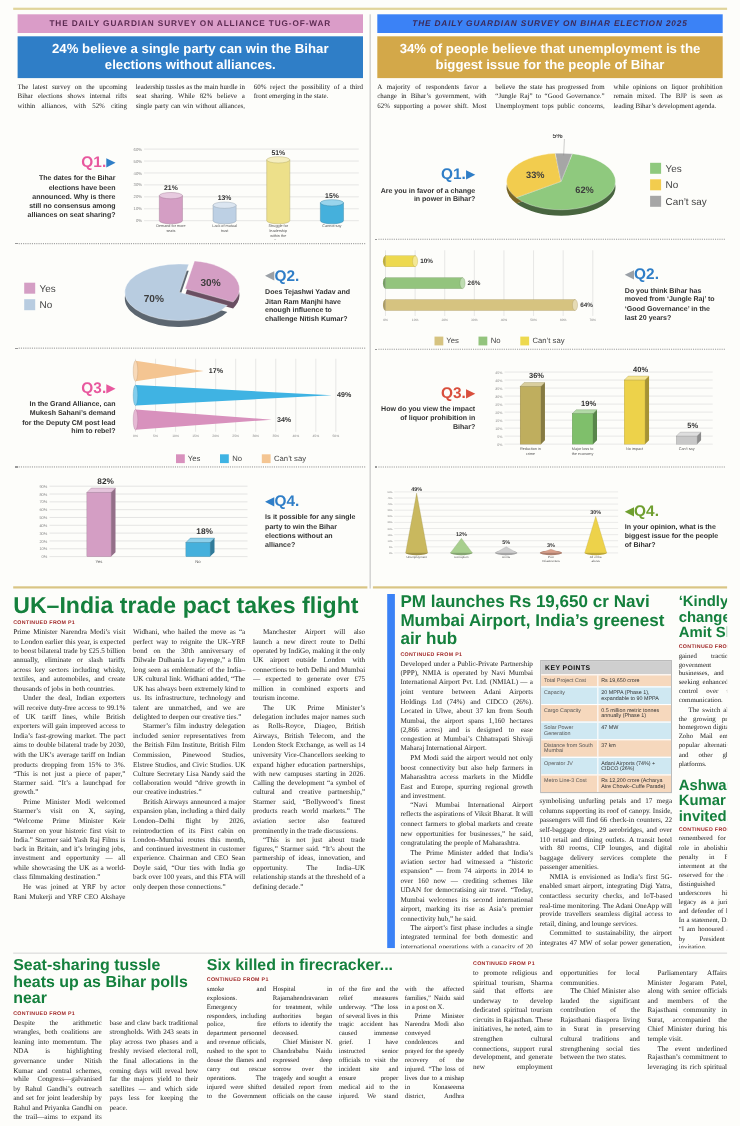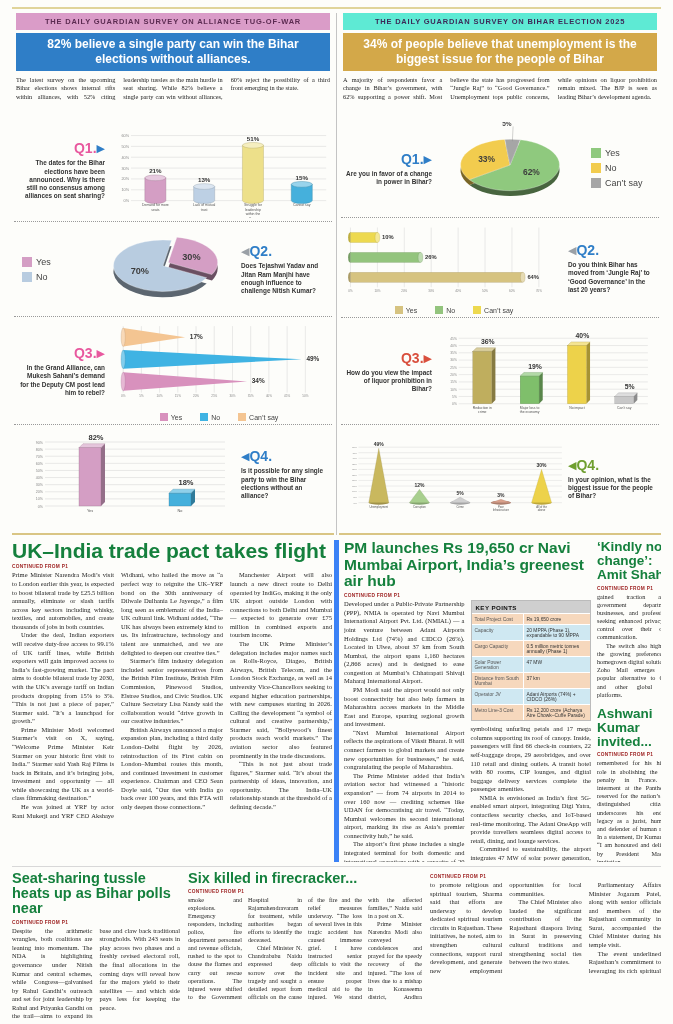--- a/index.html
+++ b/index.html
@@ -22,21 +22,21 @@
   .mh-page{font-family:"Liberation Serif",serif;font-size:30px;color:#7a7a7a;font-weight:bold;
       padding:0 2px 2px 4px;}
   .gold-hair{height:2px;background:#e0d49a;margin-top:1px;}
   
   .survey-row{display:flex;margin-top:4px;}
   .panel{width:322px;border-bottom:2px solid #d9c584;padding-bottom:2px;}
   .vrule{width:1px;background:#c4c4c4;margin:0 2px;}
   .banner-kicker{text-align:center;font-size:7.5px;font-weight:bold;letter-spacing:.8px;
       padding:4px 2px;margin:0 4px;}
   .bk-left{background:#DA9CC8;color:#5c2b52;}
-  .bk-right{background:#5eead4;color:#3c2a58;}
+  .bk-right{background:#3b82f6;color:#3c2a58;font-style:italic;}
   .banner-head{text-align:center;font-size:12px;font-weight:bold;line-height:1.25;
       padding:4px 10px;margin:3px 4px 0 4px;}
   .bh-left{background:#2F7EC7;color:#fff;}
   .bh-right{background:#D3A849;color:#fff;}
   .intro{font-family:"Liberation Serif",serif;font-size:6.3px;line-height:1.32;text-align:justify;
       column-count:3;column-gap:8px;margin:5px 4px 3px 4px;height:40px;overflow:hidden;}
   .qblock{display:flex;align-items:center;padding:3px 2px;border-top:1px dotted #999;margin:0 2px;}
   .qblock.first{border-top:none;}
   .qcell{width:86px;flex:none;padding:0 3px;}
   .qcell.right-al{text-align:right;}
@@ -56,21 +56,21 @@
   .art-head{font-family:Liberation Sans, sans-serif;font-weight:bold;color:#15803d;margin:0;}
   .kicker{font-size:4.8px;font-weight:bold;color:#9b1c1c;letter-spacing:.3px;margin:3px 0 2px 0;
       font-family:"Liberation Sans",sans-serif;}
   .body-text{font-family:"Liberation Serif",serif;font-size:6.5px;line-height:1.32;
       text-align:justify;color:#1e1e1e;}
   .body-text p{margin:0;text-indent:9px;}
   .body-text p.first{text-indent:0;}
   .uk{width:320px;flex:none;}
   .uk h2{font-size:21px;line-height:1.02;}
   .uk-body{column-count:3;column-gap:7px;height:272px;overflow:hidden;margin-top:1px;}
-  .pm{width:247px;flex:none;border-left:5px solid #3b82f6;padding-left:5px;margin-left:2px;}
+  .pm{width:247px;flex:none;border-left:7px solid #3b82f6;padding-left:5px;margin-left:20px;}
   .pm h2{font-size:15.5px;line-height:1.08;}
   .pm-body{display:flex;gap:6px;height:266px;overflow:hidden;margin-top:2px;}
   .pm-col{flex:1;min-width:0;}
   
   .kp{margin-bottom:4px;border:1px solid #bbb;}
   .kp-head{background:#cfcfcf;color:#111;font-weight:bold;font-size:6.2px;padding:2.5px 4px;
       font-family:"Liberation Sans",sans-serif;letter-spacing:.4px;}
   .kp-row{display:flex;border-top:1px solid #fff;font-family:"Liberation Sans",sans-serif;}
   .kp-row.peach{background:#f6d8bd;}
   .kp-row.blue{background:#cfe8f2;}
@@ -93,21 +93,21 @@
 <body>
 
 <div class="page">
 
   <div class="gold-hair"></div>
 
   <div class="survey-row">
 
     <section class="panel">
       <div class="banner-kicker bk-left">THE DAILY GUARDIAN SURVEY ON ALLIANCE TUG-OF-WAR</div>
-      <div class="banner-head bh-left">82% believe a single party can win the Bihar elections without alliances.</div>
+      <div class="banner-head bh-left">24% believe a single party can win the Bihar elections without alliances.</div>
       <div class="intro">The latest survey on the upcoming Bihar elections shows internal rifts within alliances, with 52% citing leadership tussles as the main hurdle in seat sharing. While 82% believe a single party can win without alliances, 60% reject the possibility of a third front emerging in the state.</div>
 
       <div class="qblock first">
         <div class="qcell right-al">
           <div><span class="qlabel" style="color:#E8589E">Q1.</span><span class="qarrow" style="color:#2F7EC7">▶</span></div>
           <div class="question">The dates for the Bihar elections have been announced. Why is there still no consensus among alliances on seat sharing?</div>
         </div>
         <div class="qchart" style="height:96px">
             <svg viewBox="0 0 232 96" width="100%" height="100%" preserveAspectRatio="xMidYMid meet" font-family="Liberation Sans, sans-serif">
               <line x1="24" y1="80" x2="228" y2="80" stroke="#d2d2d2" stroke-width="0.5"></line>

